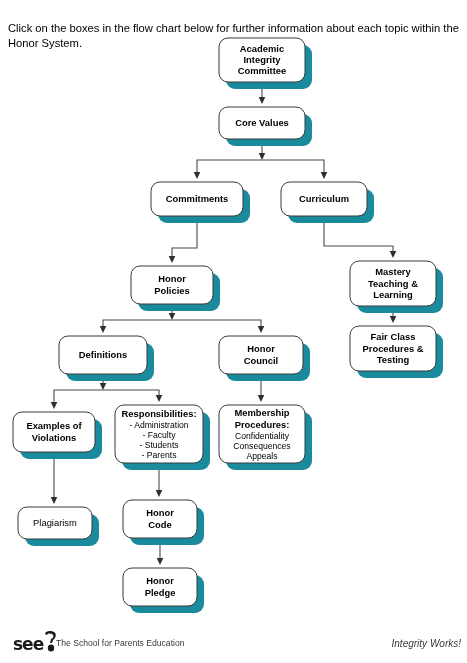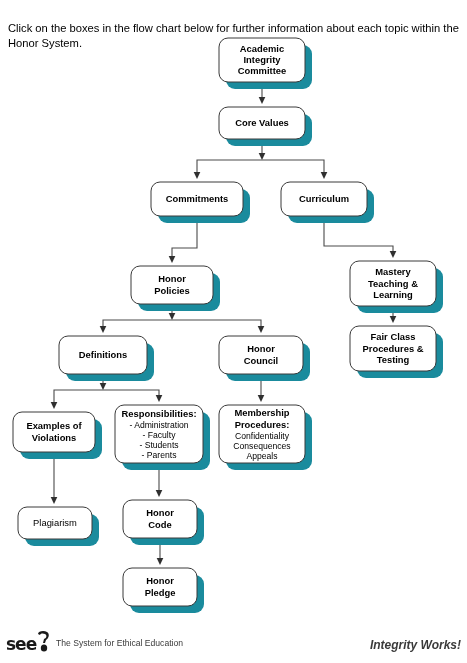--- a/index.html
+++ b/index.html
@@ -79,21 +79,21 @@
   #footer-rule {
     position: absolute;
     left: 0;
     top: 0;
     width: 467px;
     height: 1px;
     background: transparent;
   }
   #logo-wrap {
     position: absolute;
-    left: 6px;
+    left: 13px;
     top: 2px;
     width: 48px;
     height: 26px;
     text-decoration: underline;
   }
   #logo-text {
     position: absolute;
     left: 0;
     top: 4px;
     font-family: "DejaVu Sans", sans-serif;
@@ -106,23 +106,23 @@
     position: absolute;
     left: 56px;
     top: 10px;
     font-size: 8.6px;
     color: #3a3a3a;
   }
   #tagline {
     position: absolute;
     right: 6px;
     top: 10px;
-    font-size: 12px;
+    font-size: 10px;
     font-style: italic;
-    font-weight: bold;
+    font-weight: normal;
     color: #3a3a3a;
   }
 </style>
 </head>
 <body>
 
 <div id="intro">Click on the boxes in the flow chart below for further information about each topic within the Honor System.</div>
 
 <div id="chart-area">
   <svg id="chart-svg" width="467" height="592" viewBox="0 0 467 592">
@@ -297,15 +297,15 @@
 
 <div id="footer">
   <div id="footer-rule"></div>
   <div id="logo-wrap">
     <div id="logo-text">see</div>
     <svg width="20" height="24" viewBox="0 0 20 24" style="position:absolute;left:28px;top:0;">
       <path d="M4 4 C4 1, 10 0, 13 2 C16 4, 15 8, 12 10 L11 13 L9 13 L10 9 C13 8, 13 5, 11 4 C9 3, 6 3.5, 6 5 Z" fill="#1a1a1a"></path>
       <ellipse cx="10" cy="18" rx="3.2" ry="3.6" fill="#1a1a1a"></ellipse>
     </svg>
   </div>
-  <div id="org-name">The System for Ethical Education</div>
+  <div id="org-name">The School for Parents Education</div>
   <div id="tagline">Integrity Works!</div>
 </div>
 
 </body></html>

